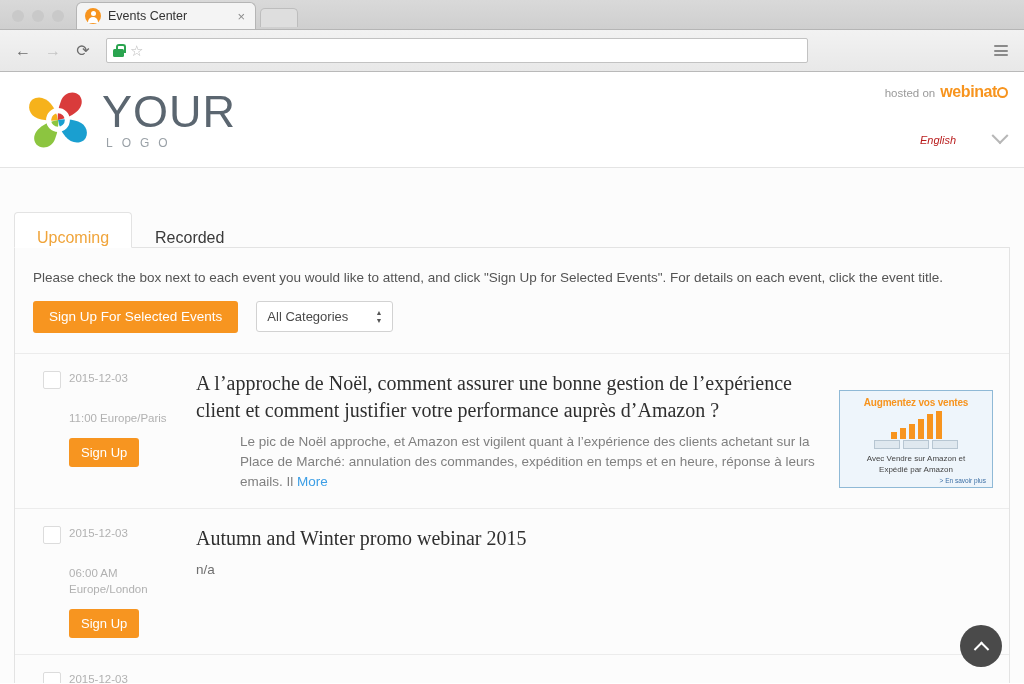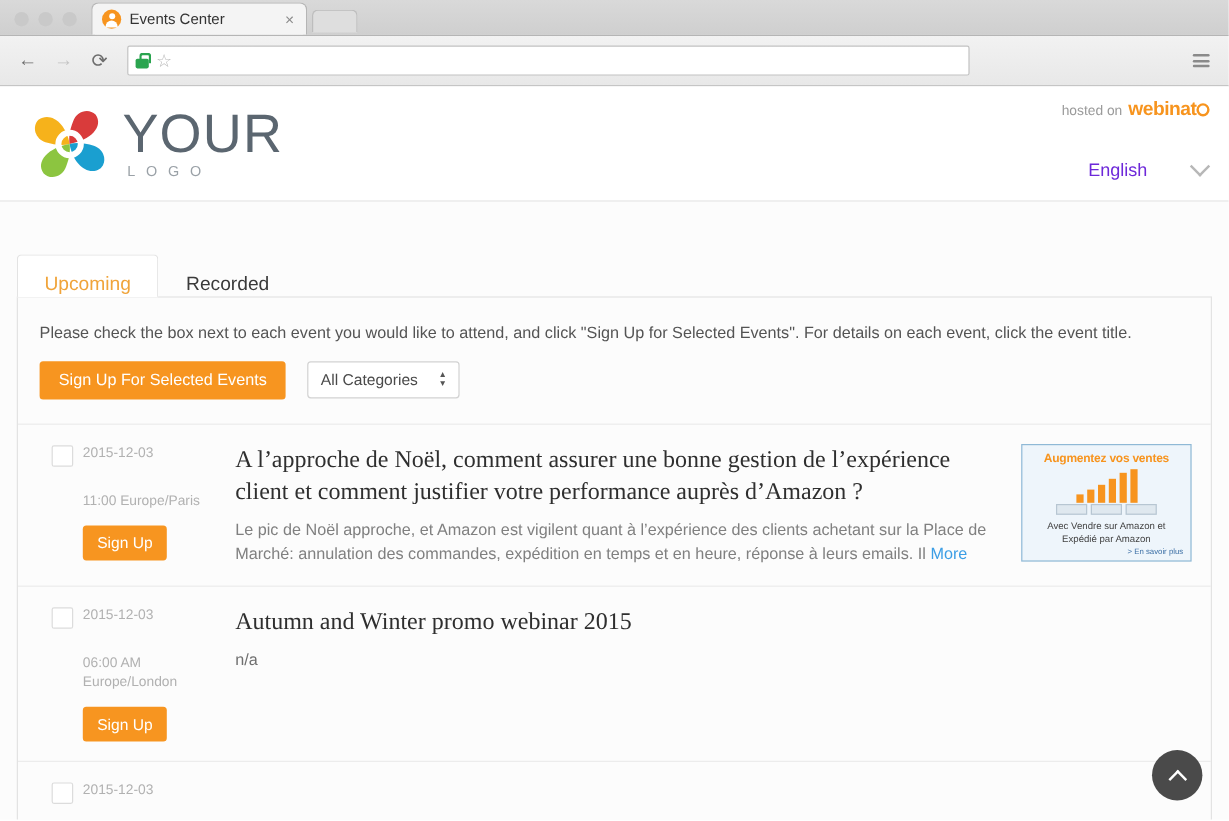--- a/index.html
+++ b/index.html
@@ -129,21 +129,21 @@
   .hosted .brand {
     font-size: 16px; font-weight: bold; color: #f7941e; letter-spacing: -0.4px;
   }
   .hosted .brand .o-ring {
     display: inline-block; width: 11px; height: 11px; border: 2.5px solid #f7941e;
     border-radius: 50%; vertical-align: -1px;
   }
   .lang {
     position: absolute; right: 18px; top: 62px; display: flex; align-items: center; gap: 38px;
   }
-  .lang-label { font-size: 15px; color: #6d28d9; }
+  .lang-label { font-size: 11px; color: #b91c1c; font-style: italic; }
   .chev-down {
     width: 12px; height: 12px; border-right: 2px solid #b7b7b7;
     border-bottom: 2px solid #b7b7b7; transform: rotate(45deg) translate(-3px,-3px);
   }
 
   
   .content { padding: 43px 14px 0 14px; }
   .tabs-row { display: flex; align-items: flex-end; height: 36px; padding-left: 0; }
   .ui-tab {
     height: 36px; padding: 0 22px; display: flex; align-items: flex-end;
@@ -164,21 +164,21 @@
   .panel-intro {
     font-size: 13.5px; color: #545454; padding: 22px 18px 0 18px;
   }
   .controls { display: flex; align-items: center; gap: 18px; padding: 16px 18px 20px 18px; }
   .btn-primary {
     background: #f79520; color: #fff; font-size: 13.5px;
     border: none; border-radius: 3px; padding: 9px 16px; line-height: 1;
     cursor: pointer;
   }
   .select-box {
-    width: 127px; height: 31px; background: #fff;
+    width: 137px; height: 31px; background: #fff;
     border: 1px solid #d2d2d2; border-radius: 3px;
     display: flex; align-items: center; padding: 0 10px;
     font-size: 13px; color: #4a4a4a; position: relative;
   }
   .select-arrows {
     position: absolute; right: 10px; display: flex; flex-direction: column;
     gap: 2px; align-items: center; color: #555; font-size: 7px; line-height: 6px;
   }
 
   
@@ -204,29 +204,29 @@
   .event-main { flex: 1 1 auto; padding-right: 14px; }
   .event-title {
     font-family: "Liberation Serif", serif; font-size: 20px; color: #2f2f2f;
     line-height: 27px; font-weight: normal;
   }
   .event-by {
     font-family: "Liberation Serif", serif; font-size: 15px; color: #909090;
     margin-top: 7px;
   }
   .event-desc {
-    font-size: 13.5px; color: #808080; line-height: 20px; margin-top: 8px;
+    font-size: 13.5px; color: #808080; line-height: 20px; margin-top: 8px; margin-left: 44px;
   }
   .more-link { color: #3c9ee5; font-size: 13.5px; text-decoration: none; }
   .na { font-size: 13.5px; color: #6f6f6f; margin-top: 10px; }
 
   .thumb {
-    width: 142px; height: 98px; flex: 0 0 auto;
+    width: 154px; height: 98px; flex: 0 0 auto;
     border: 1px solid #8fb9d6; background: #eef5fb;
-    position: relative; overflow: hidden;
+    position: relative; overflow: hidden; margin-top: 20px;
   }
   .thumb-title {
     text-align: center; color: #f7941e; font-size: 10px; font-weight: bold;
     padding-top: 6px; letter-spacing: -0.2px;
   }
   .thumb-bars { display: flex; align-items: flex-end; justify-content: center; gap: 3px; height: 28px; margin-top: 3px; }
   .thumb-bars i { display: block; width: 6px; background: #f7941e; }
   .thumb-boxes { display: flex; justify-content: center; gap: 3px; margin-top: 1px; }
   .thumb-boxes i { display: block; width: 26px; height: 9px; background: #dfe8ef; border: 1px solid #b7c6d2; }
   .thumb-cap {

